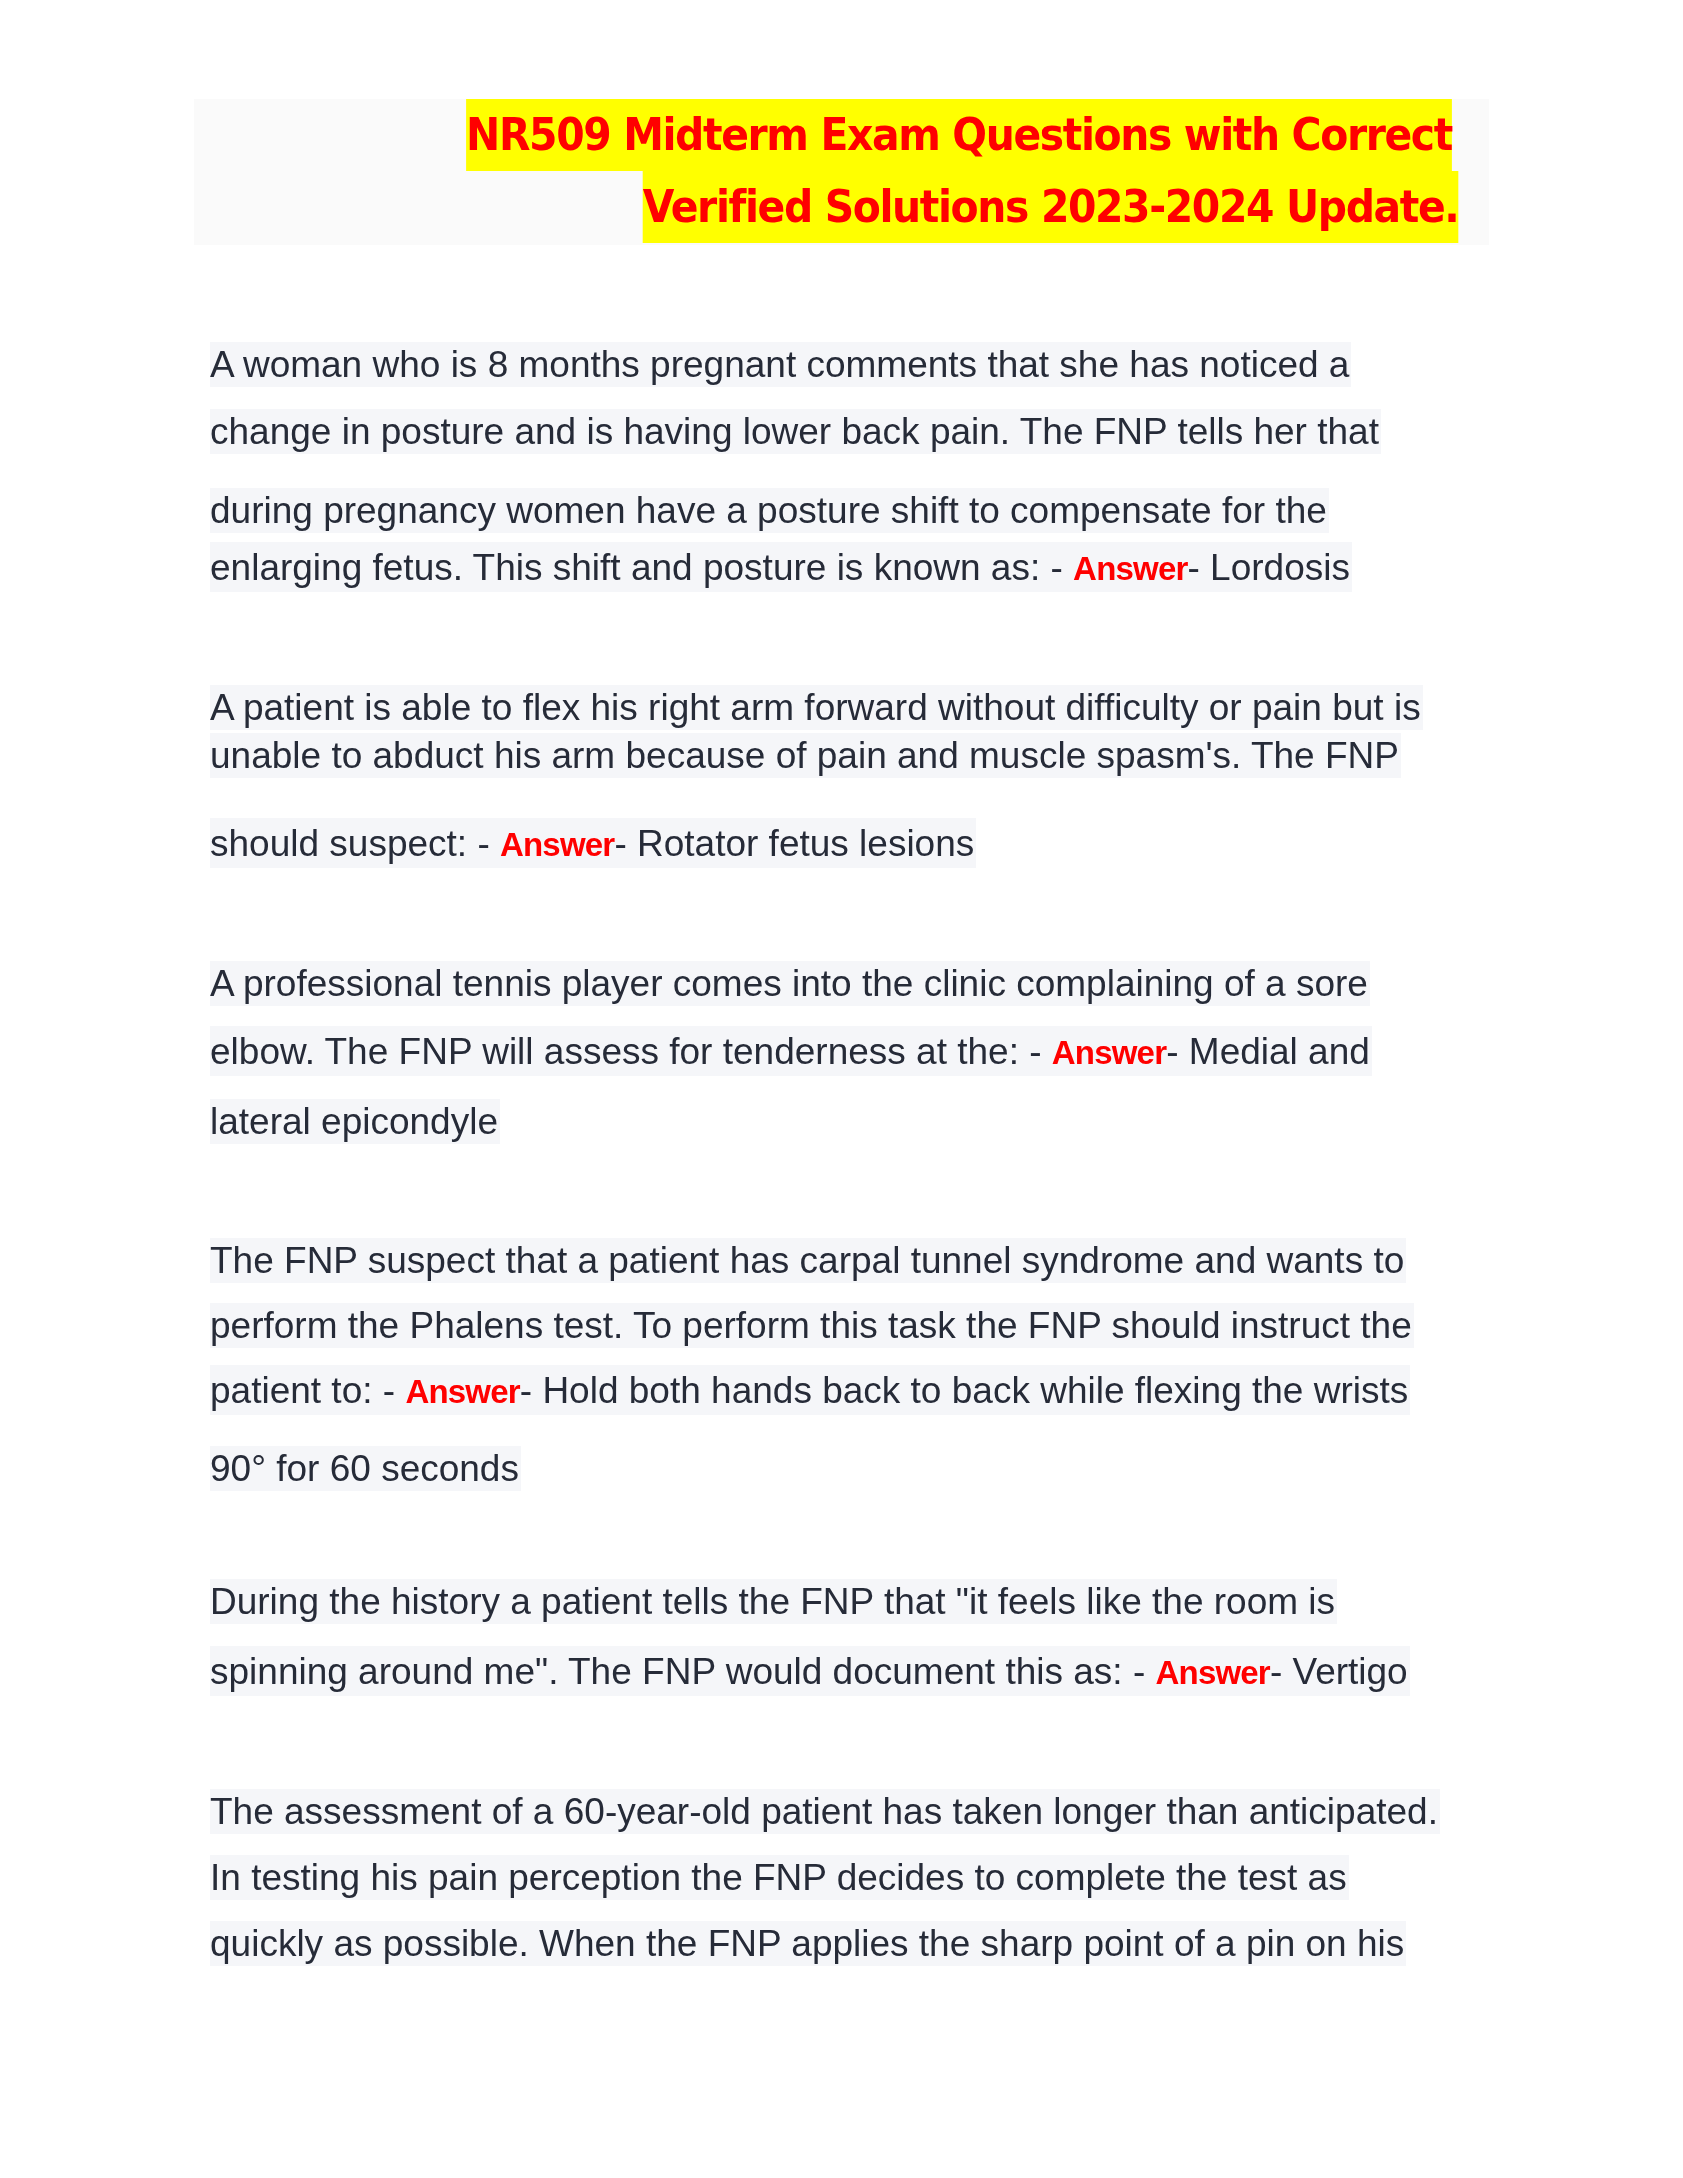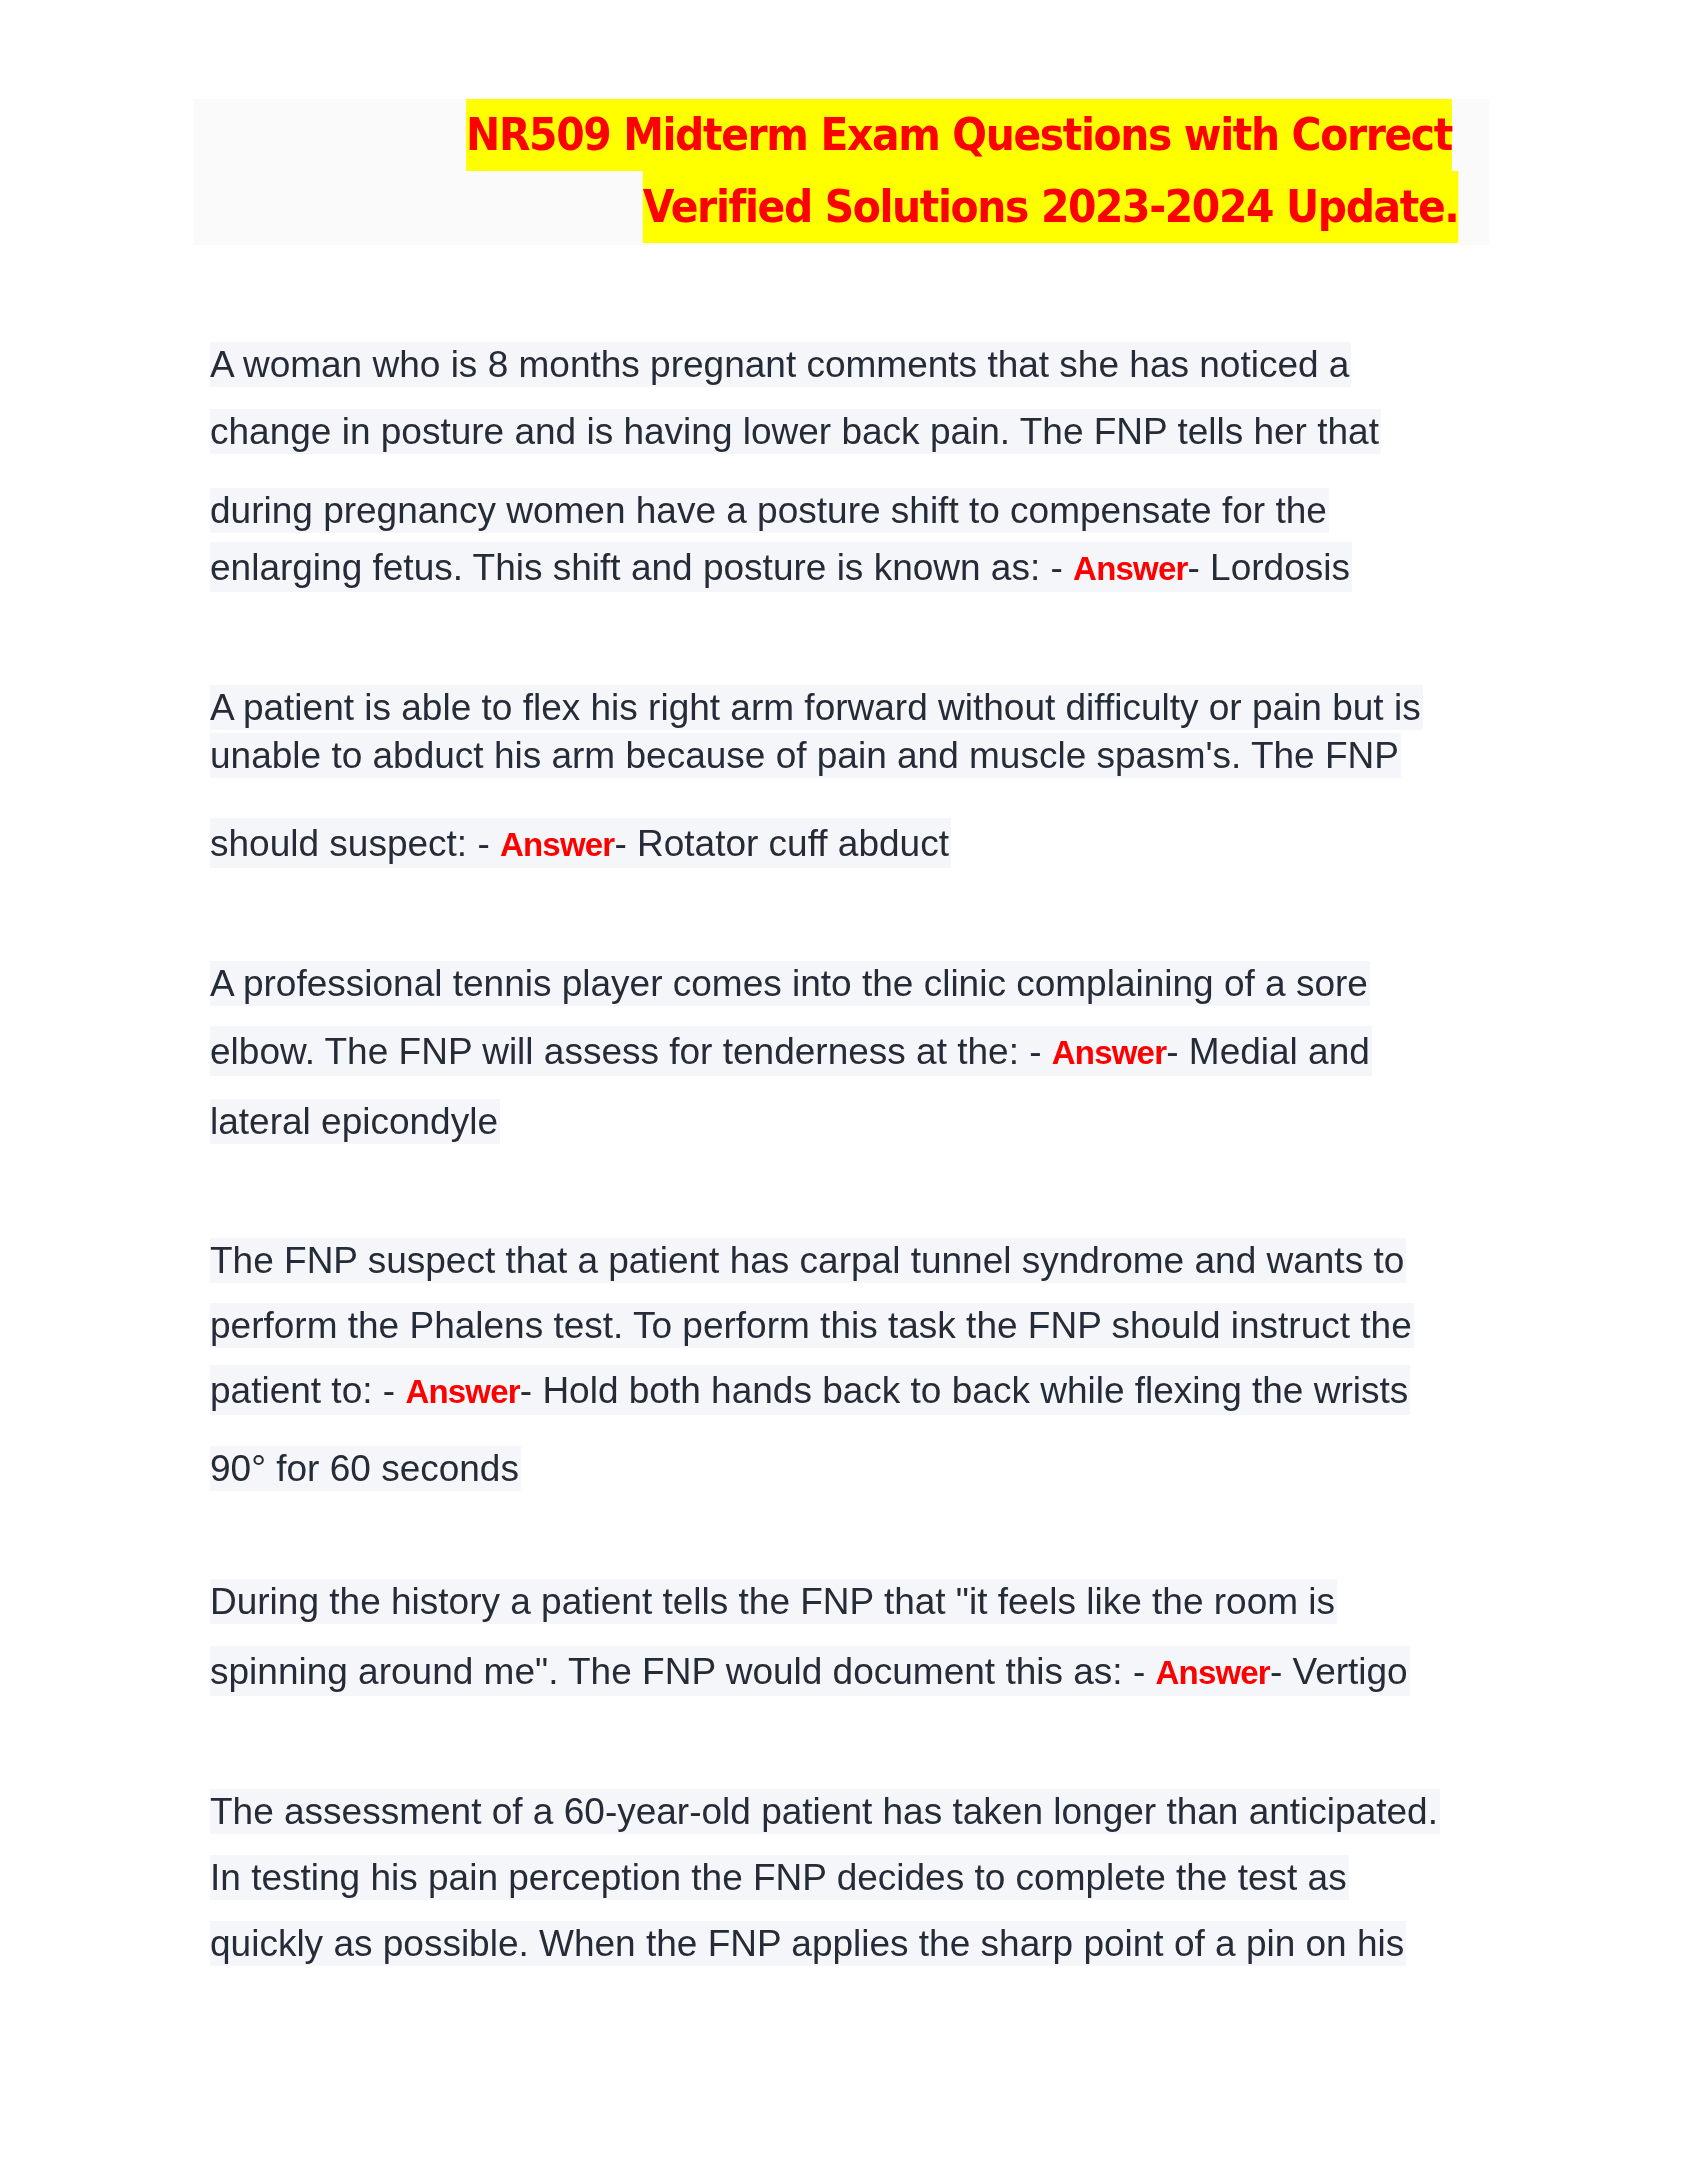--- a/index.html
+++ b/index.html
@@ -42,21 +42,21 @@
 <div class="para" style="top:342px">
   <span class="line" style="top:0px">A woman who is 8 months pregnant comments that she has noticed a</span>
   <span class="line" style="top:67px">change in posture and is having lower back pain. The FNP tells her that</span>
   <span class="line" style="top:146px">during pregnancy women have a posture shift to compensate for the</span>
   <span class="line has-answer" style="top:200px"><span>enlarging fetus. This shift and posture is known as: - </span><span class="answer">Answer</span><span>- Lordosis</span></span>
 </div>
 
 <div class="para" style="top:685px">
   <span class="line" style="top:0px">A patient is able to flex his right arm forward without difficulty or pain but is</span>
   <span class="line" style="top:48px">unable to abduct his arm because of pain and muscle spasm's. The FNP</span>
-  <span class="line has-answer" style="top:133px"><span>should suspect: - </span><span class="answer">Answer</span><span>- Rotator cuff abduct</span></span>
+  <span class="line has-answer" style="top:133px"><span>should suspect: - </span><span class="answer">Answer</span><span>- Rotator fetus lesions</span></span>
 </div>
 
 <div class="para" style="top:961px">
   <span class="line" style="top:0px">A professional tennis player comes into the clinic complaining of a sore</span>
   <span class="line has-answer" style="top:65px"><span>elbow. The FNP will assess for tenderness at the: - </span><span class="answer">Answer</span><span>- Medial and</span></span>
   <span class="line" style="top:138px">lateral epicondyle</span>
 </div>
 
 <div class="para" style="top:1238px">
   <span class="line" style="top:0px">The FNP suspect that a patient has carpal tunnel syndrome and wants to</span>

